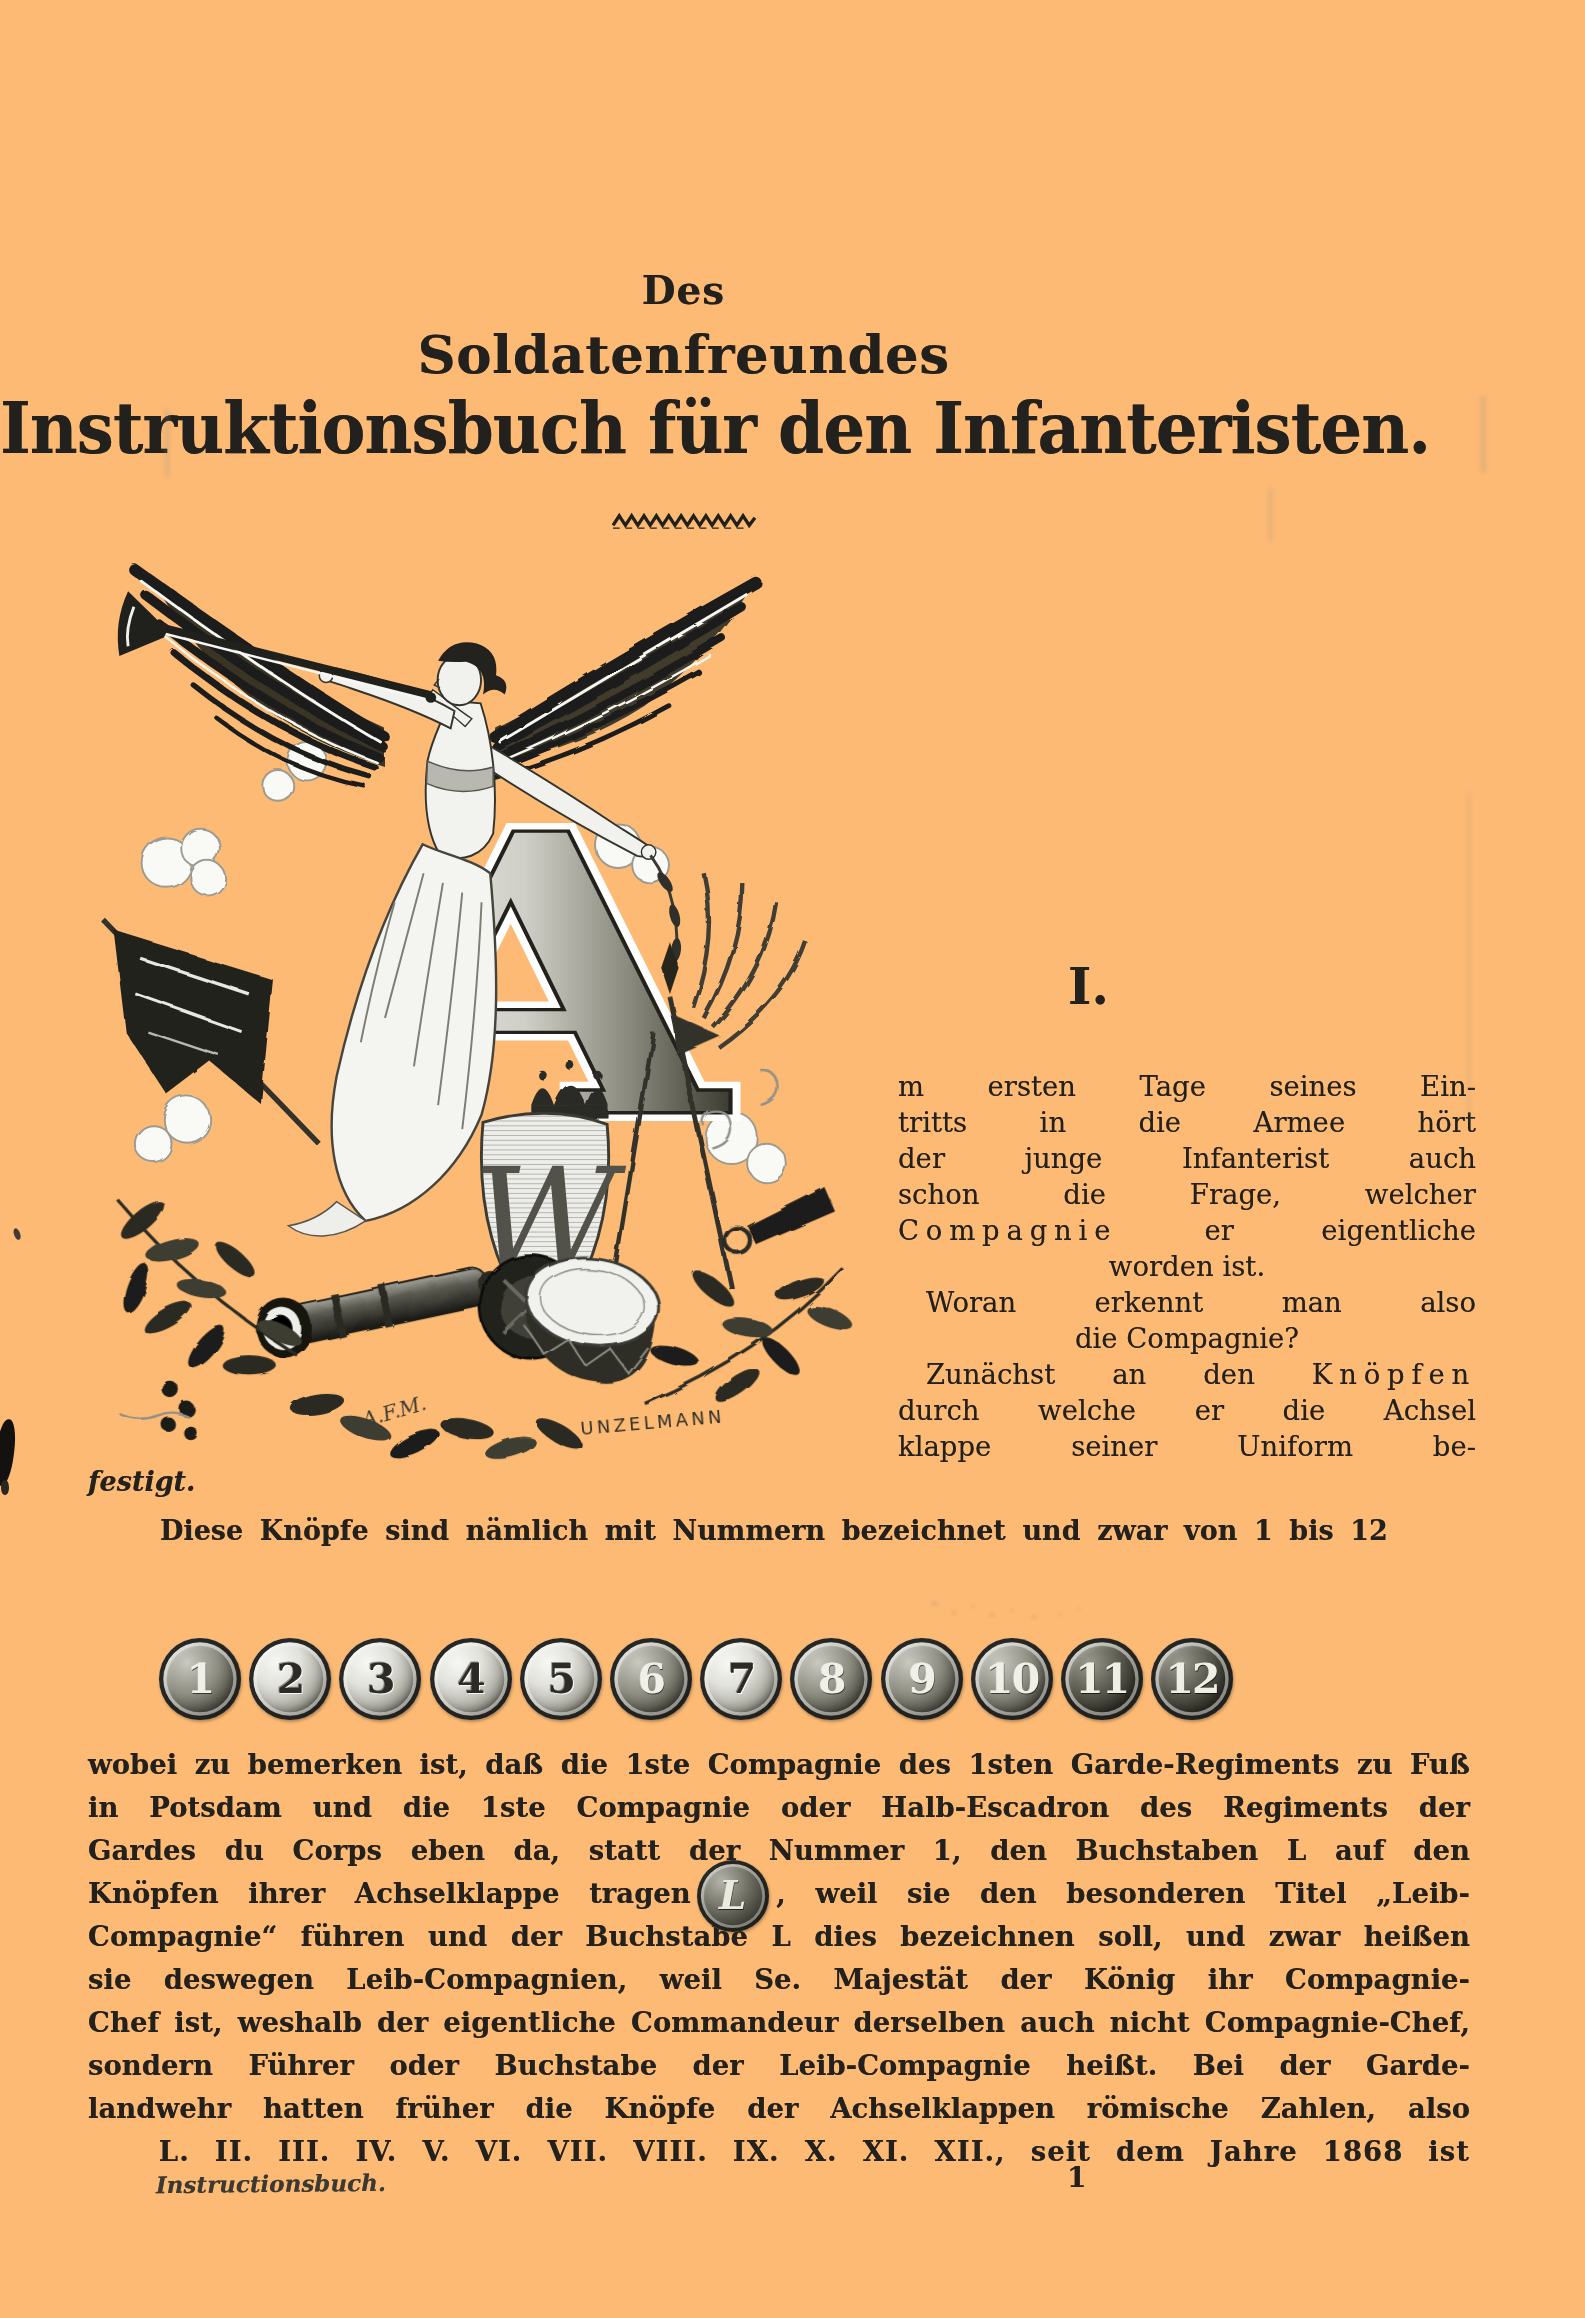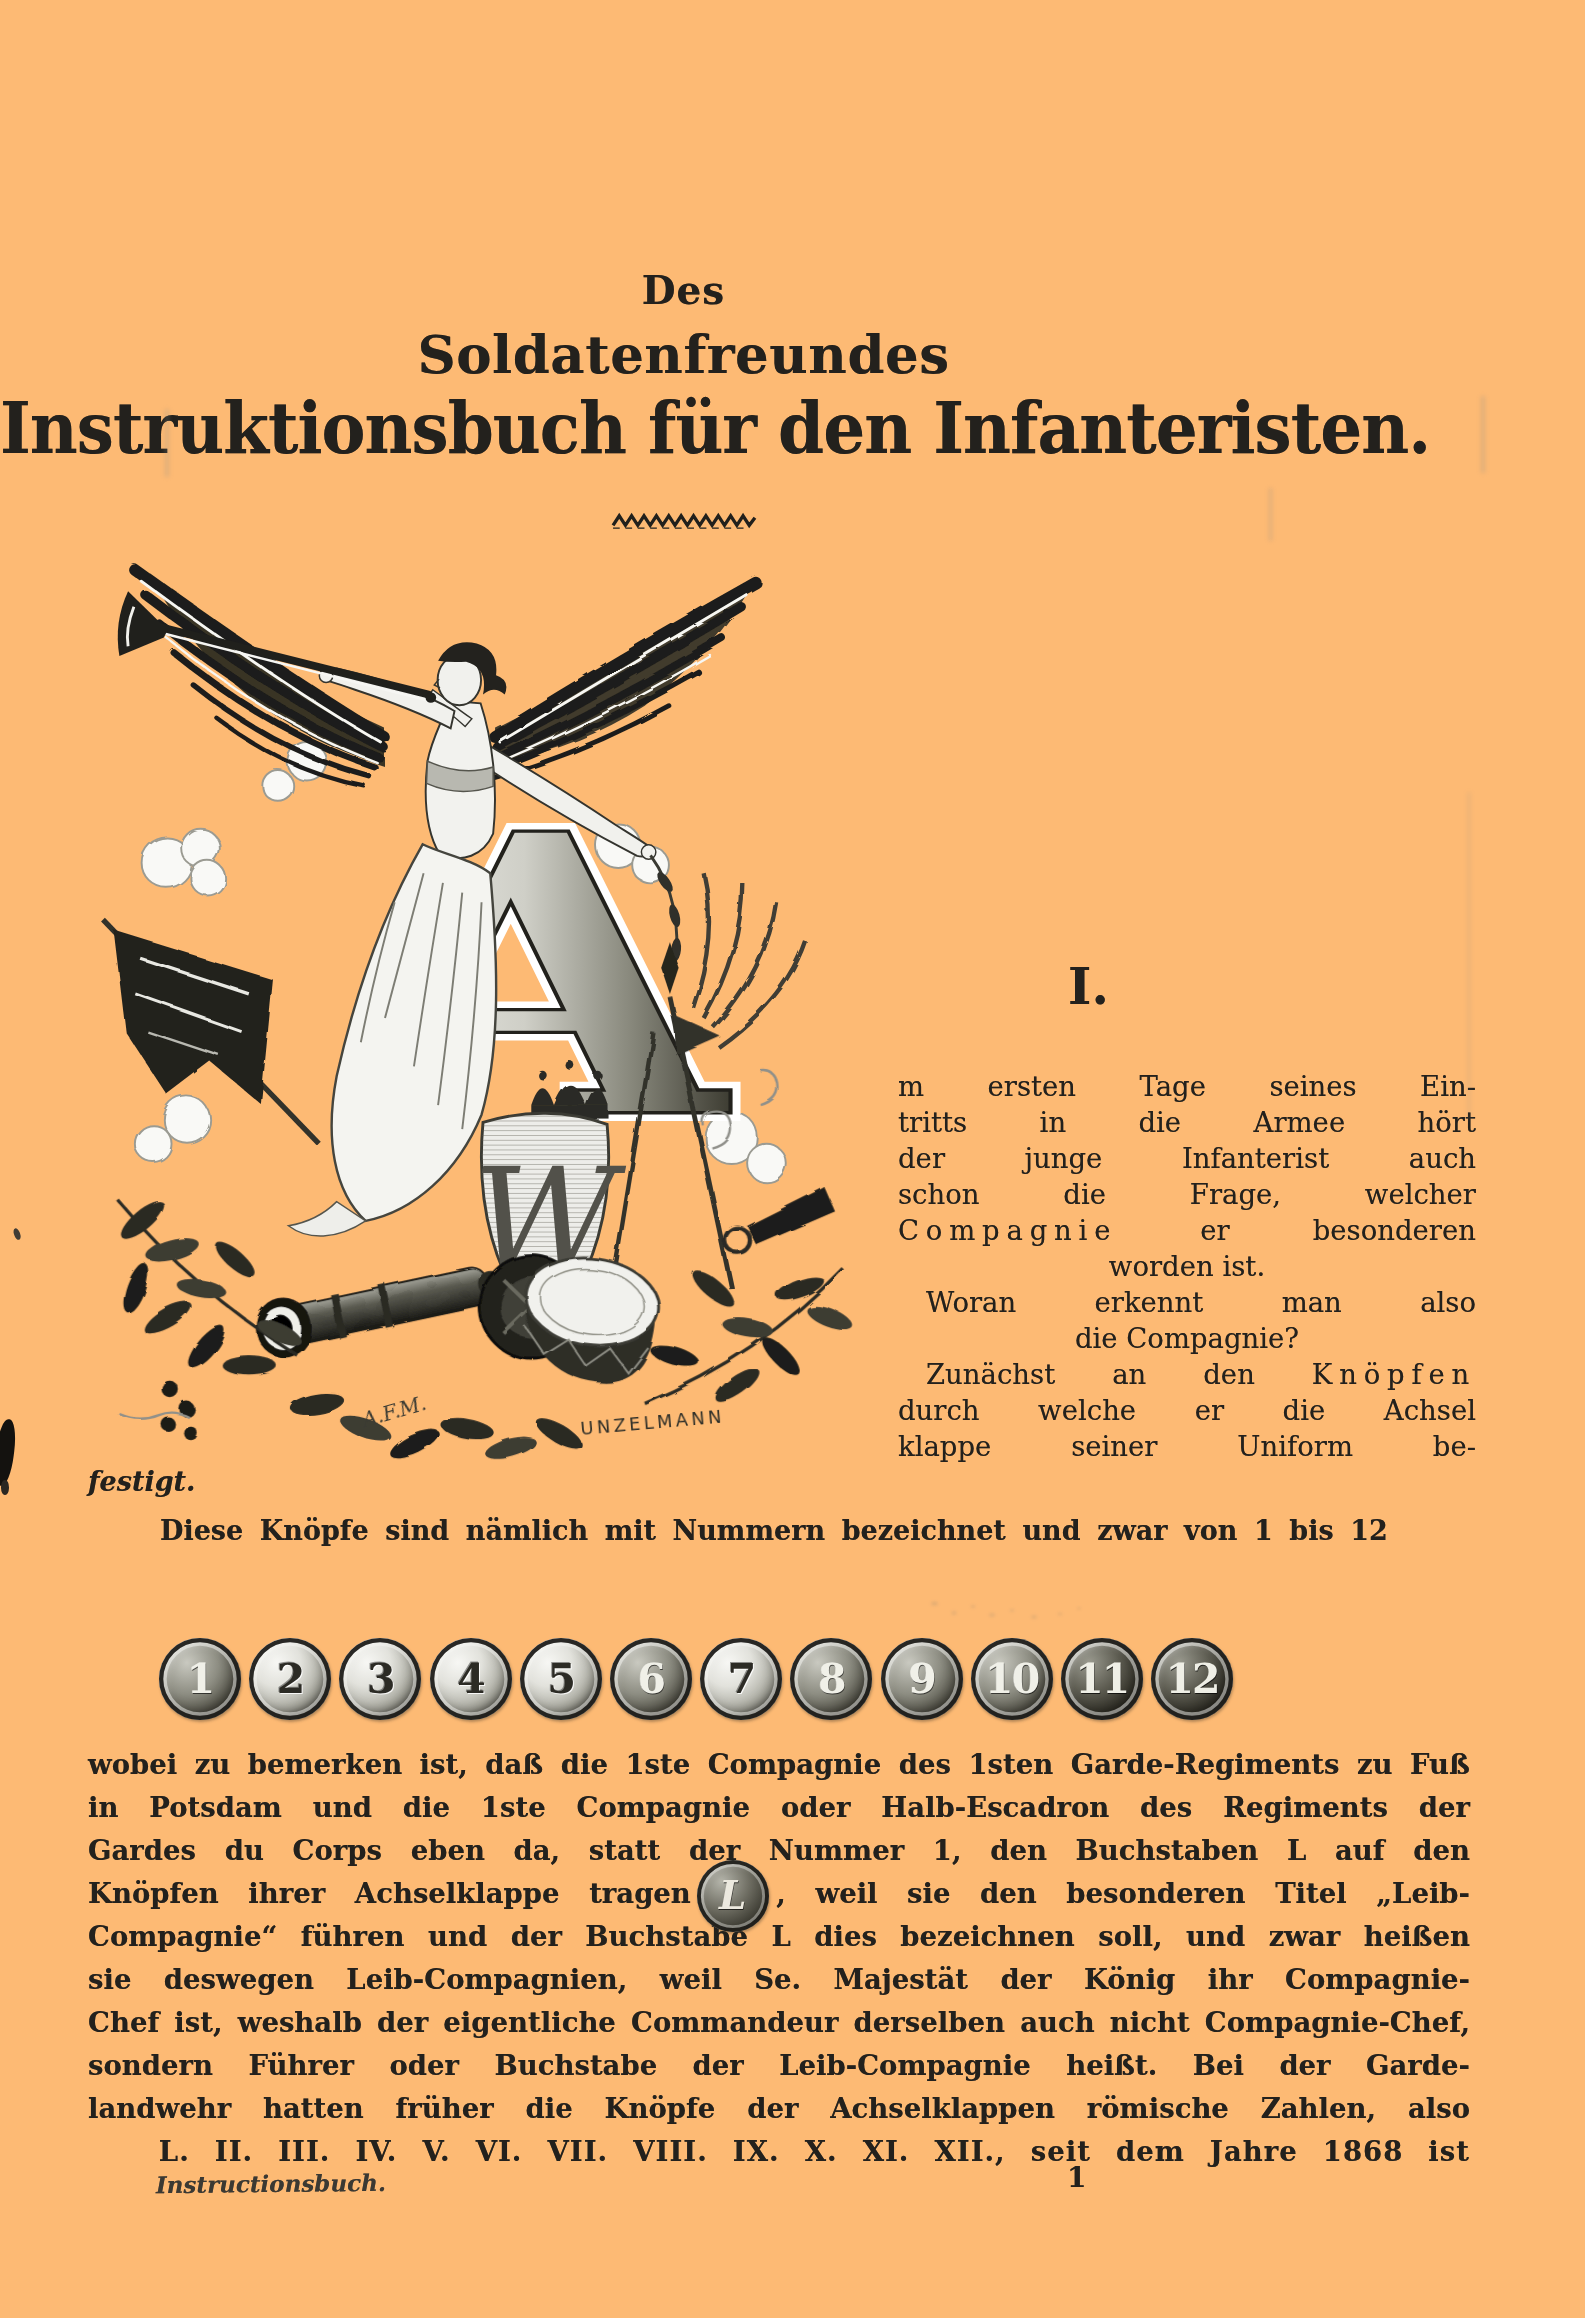--- a/index.html
+++ b/index.html
@@ -328,21 +328,21 @@
     <text x="1108" y="1866" font-family="'DejaVu Sans',sans-serif" font-size="37" letter-spacing="7" fill="#2f2f28" transform="rotate(-5 1108 1866)">UNZELMANN</text>
   </svg>
 
   <div class="chapter-heading ink">I.</div>
 
   <div class="intro-col">
     <div class="jline ink">m ersten Tage seines Ein-</div>
     <div class="jline ink">tritts in die Armee hört</div>
     <div class="jline ink">der junge Infanterist auch</div>
     <div class="jline ink">schon die Frage, welcher</div>
-    <div class="jline ink"><span class="sperr">Compagnie</span><span> er besonderen</span></div>
+    <div class="jline ink"><span class="sperr">Compagnie</span><span> er eigentliche</span></div>
     <div class="lline ink">worden ist.</div>
     <div class="jline indent ink">Woran erkennt man also</div>
     <div class="lline ink">die Compagnie?</div>
     <div class="jline indent ink"><span>Zunächst an den </span><span class="sperr">Knöpfen</span></div>
     <div class="jline ink">durch welche er die Achsel</div>
     <div class="jline ink">klappe seiner Uniform be-</div>
   </div>
 
   <div class="festigt ink">festigt.</div>
 

